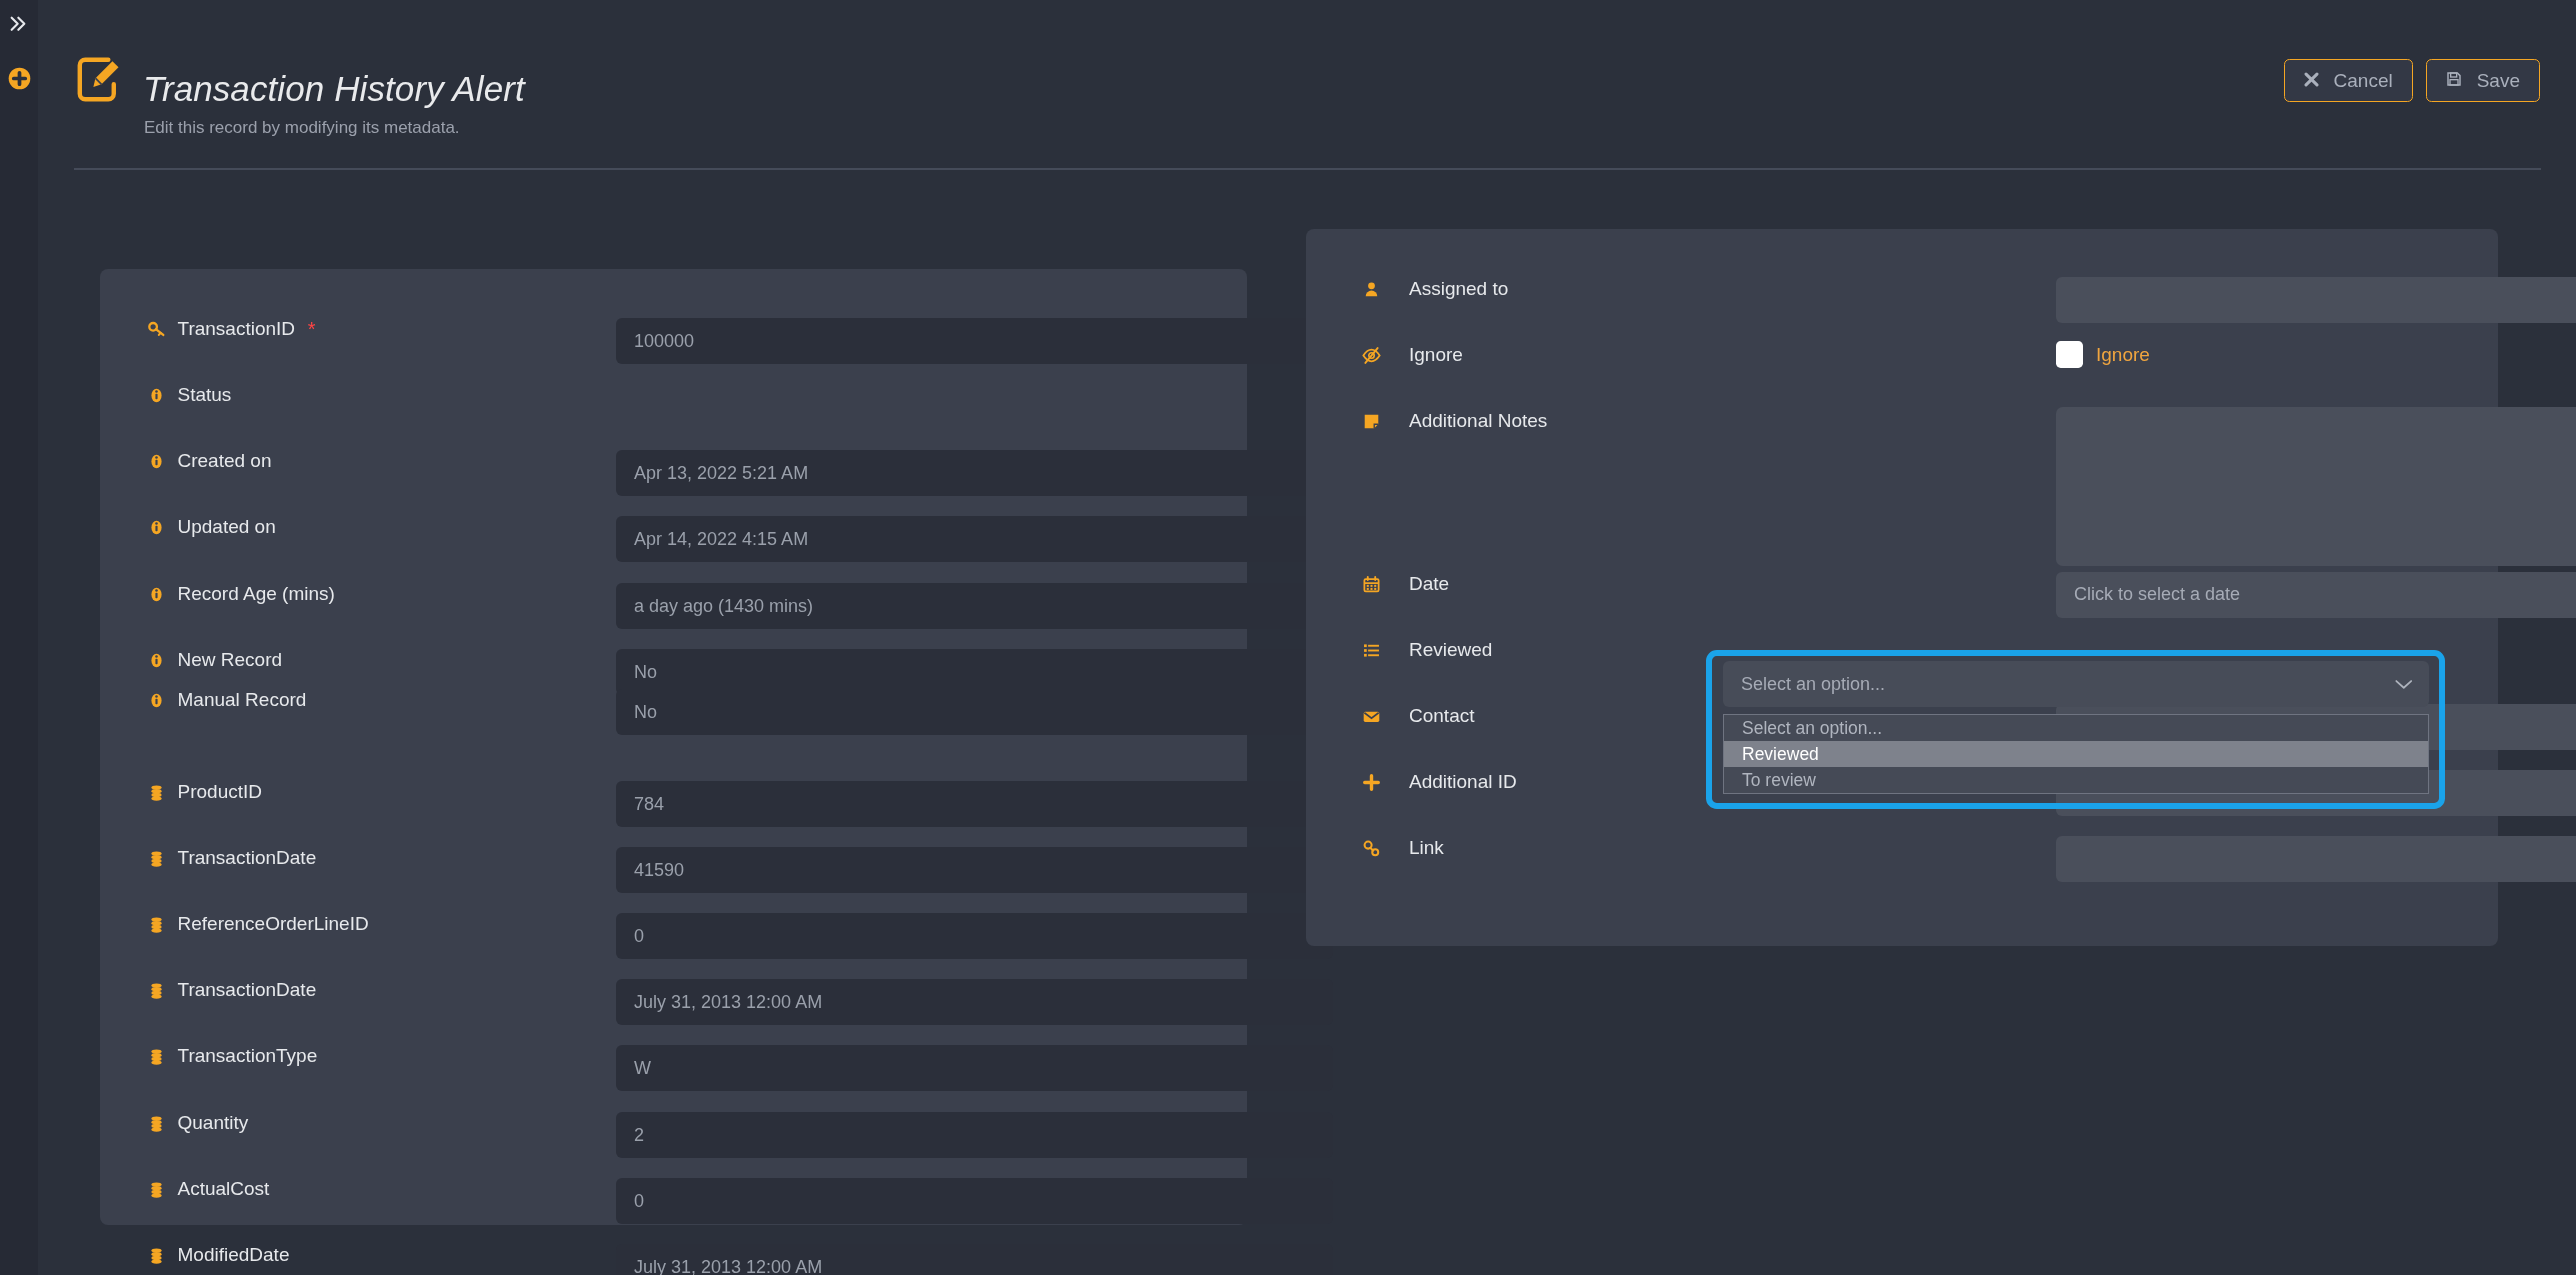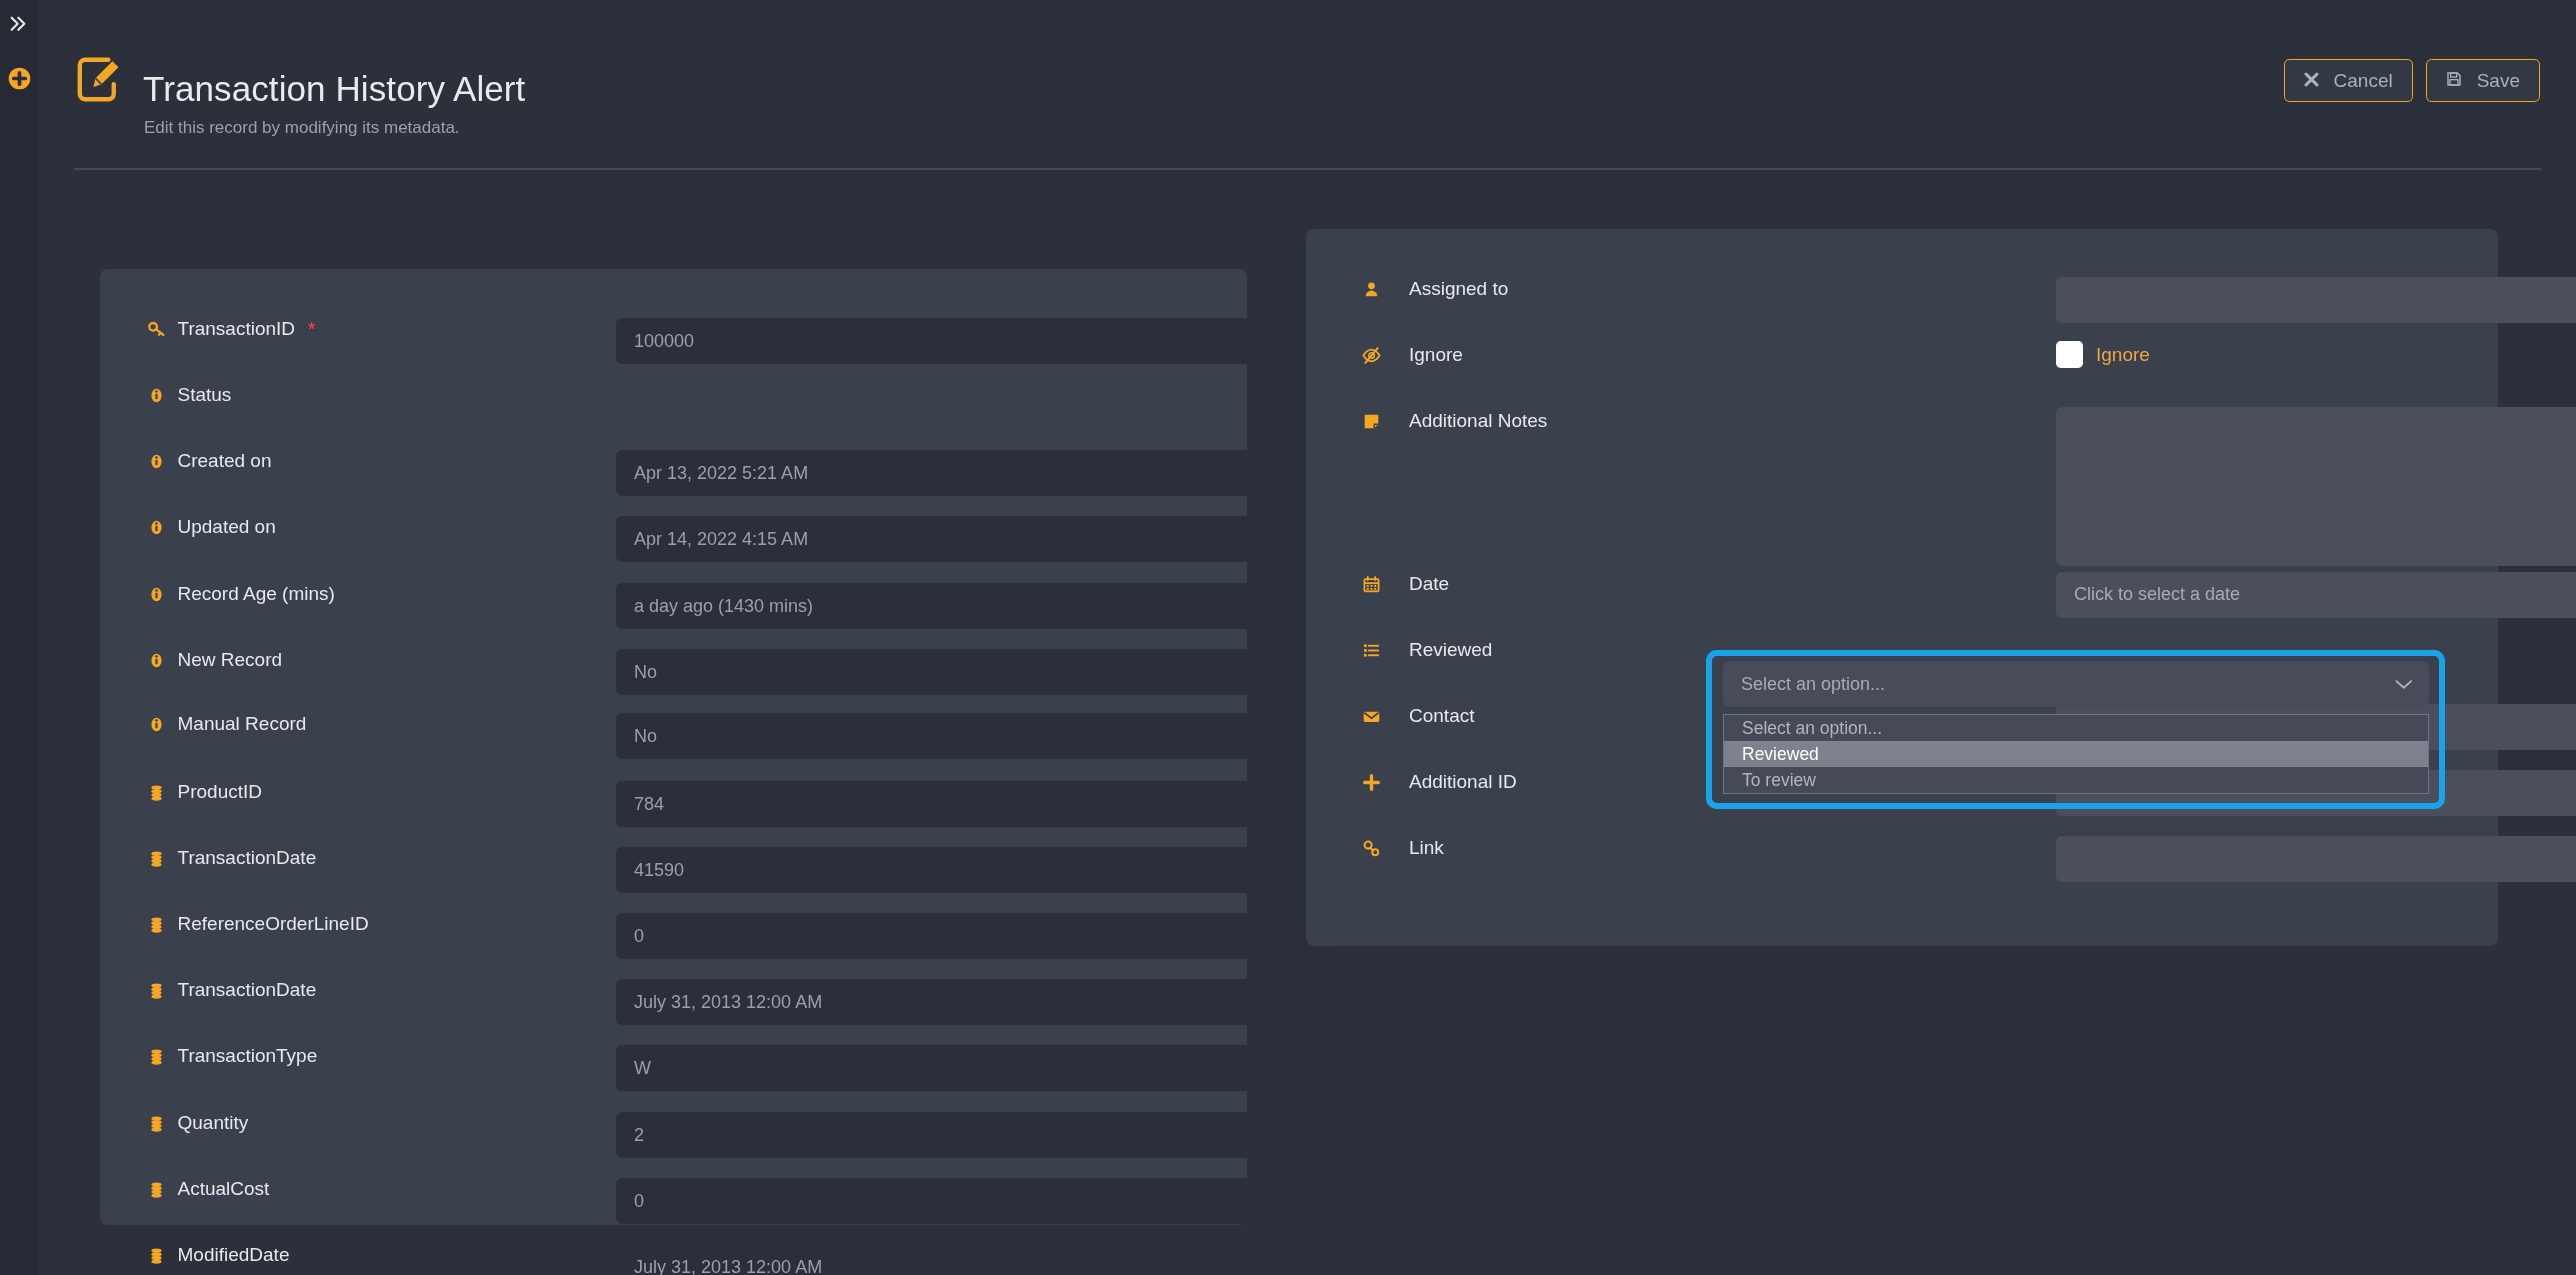--- a/index.html
+++ b/index.html
@@ -36,21 +36,21 @@
     position: absolute; left: 38px; top: 0;
     width: 2538px; height: 169px;
   }
   .header-icon {
     position: absolute; left: 35px; top: 53px;
     width: 53px; height: 53px;
   }
   .header-title {
     position: absolute; left: 105px; top: 69px;
     font-size: 35px; font-weight: 400; color: #e9eaec;
-    letter-spacing: 0.1px; white-space: nowrap;
+    letter-spacing: 0.1px; white-space: nowrap; font-style: italic;
   }
   .header-sub {
     position: absolute; left: 106px; top: 118px;
     font-size: 17px; color: #9ba0ac; white-space: nowrap;
   }
   .header-actions {
     position: absolute; right: 36px; top: 59px;
     display: flex; gap: 13px;
   }
   .btn {
@@ -274,21 +274,21 @@
           <svg width="19" height="19" viewBox="0 0 28 28">
             <ellipse cx="14" cy="14" rx="7.5" ry="10" fill="#f5a623"></ellipse>
             <circle cx="14" cy="8.2" r="1.9" fill="#3b404d"></circle>
             <rect x="12.4" y="11.6" width="3.2" height="8" rx="1.1" fill="#3b404d"></rect>
           </svg>
         </span>
         <span>New Record</span>
       </div>
       <div class="input ro">No</div>
     </div>
-    <div class="field-row" style="top: 432px;">
+    <div class="field-row" style="top: 408px;">
       <div class="field-label">
         <span class="ficon">
           <svg width="19" height="19" viewBox="0 0 28 28">
             <ellipse cx="14" cy="14" rx="7.5" ry="10" fill="#f5a623"></ellipse>
             <circle cx="14" cy="8.2" r="1.9" fill="#3b404d"></circle>
             <rect x="12.4" y="11.6" width="3.2" height="8" rx="1.1" fill="#3b404d"></rect>
           </svg>
         </span>
         <span>Manual Record</span>
       </div>

